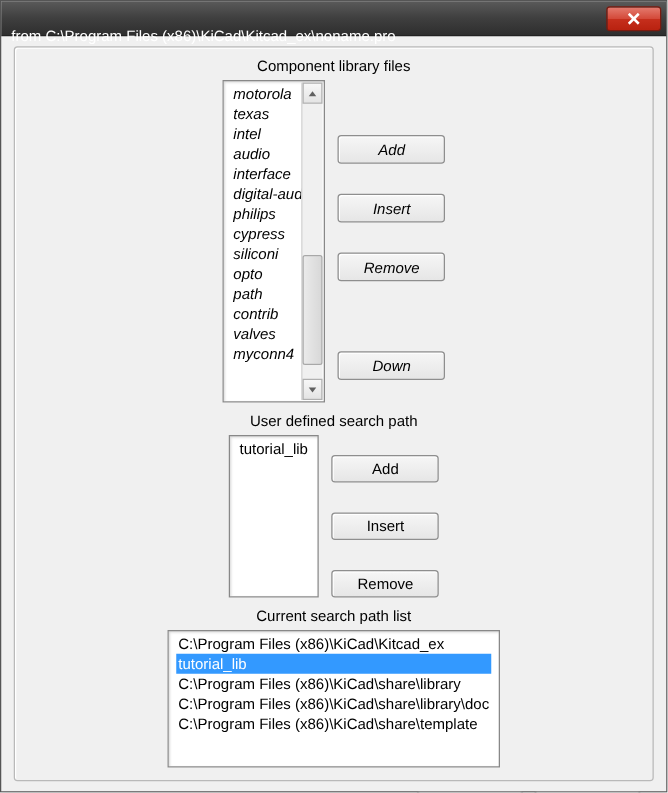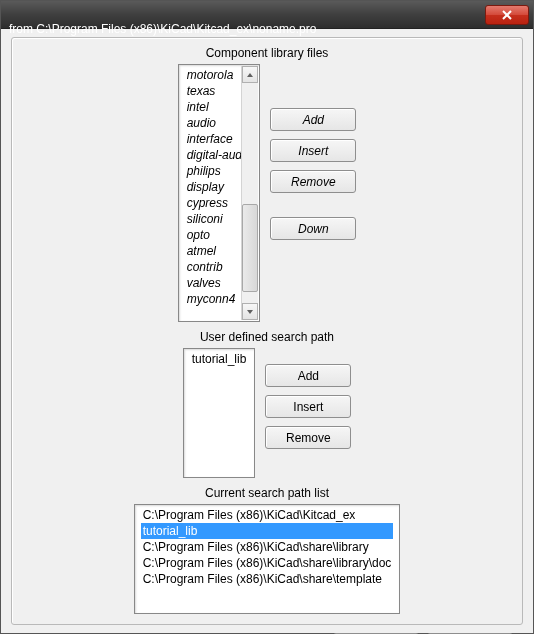--- a/index.html
+++ b/index.html
@@ -132,21 +132,21 @@
     position:absolute; left:0; right:0;
     background: linear-gradient(to right,#eaeaea,#d8d8d8);
     border:1px solid #a8a8a8;
     border-radius:2px;
   }
   .sb-arr { width:8px;height:8px; }
   .btn-col {
     width: 86px;
     display: flex;
     flex-direction: column;
-    gap: 8px;
+    gap: 24px;
     padding-top: 0;
   }
   .btn-col .spacer { height: 8px; }
   .btn {
     height: 23px;
     background: linear-gradient(to bottom,#f6f6f6,#e6e6e6);
     border: 1px solid #8e8e8e;
     border-radius: 3px;
     font-size: 12px;
     display: flex;
@@ -189,25 +189,24 @@
         <div class="listbox-wrap">
           <div class="listbox">
             <div class="listbox-inner" id="list1">
                 <div class="list-item">motorola</div>
                 <div class="list-item">texas</div>
                 <div class="list-item">intel</div>
                 <div class="list-item">audio</div>
                 <div class="list-item">interface</div>
                 <div class="list-item">digital-audio</div>
                 <div class="list-item">philips</div>
-                <div class="list-item">display</div>
                 <div class="list-item">cypress</div>
                 <div class="list-item">siliconi</div>
                 <div class="list-item">opto</div>
-                <div class="list-item">atmel</div>
+                <div class="list-item">path</div>
                 <div class="list-item">contrib</div>
                 <div class="list-item">valves</div>
                 <div class="list-item">myconn4</div>
               </div>
             <div class="scrollbar">
               <div class="sb-btn">
                 <svg class="sb-arr" viewBox="0 0 8 8">
                     <polygon points="4,2 7,6 1,6" fill="#606060"></polygon>
                   </svg>
               </div>

